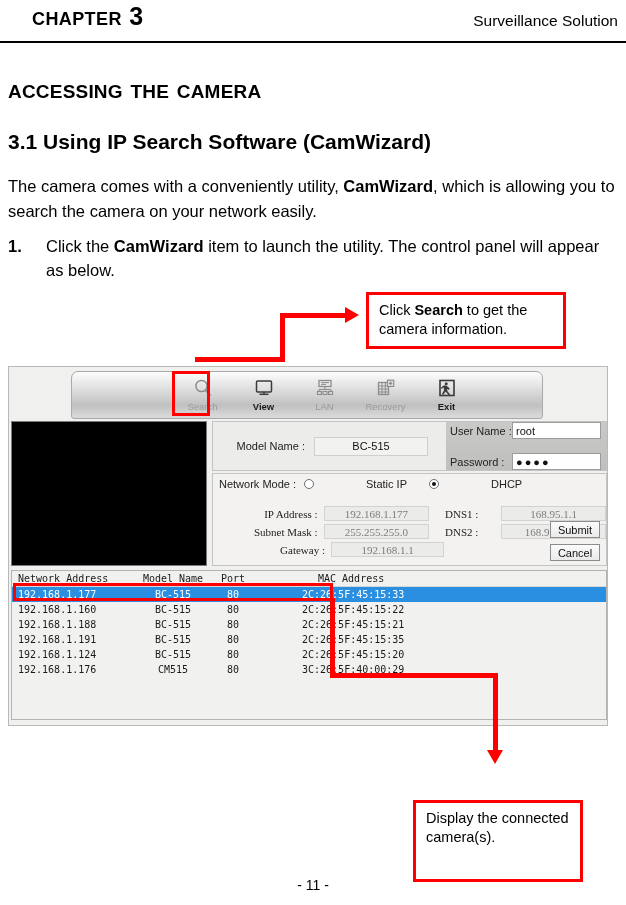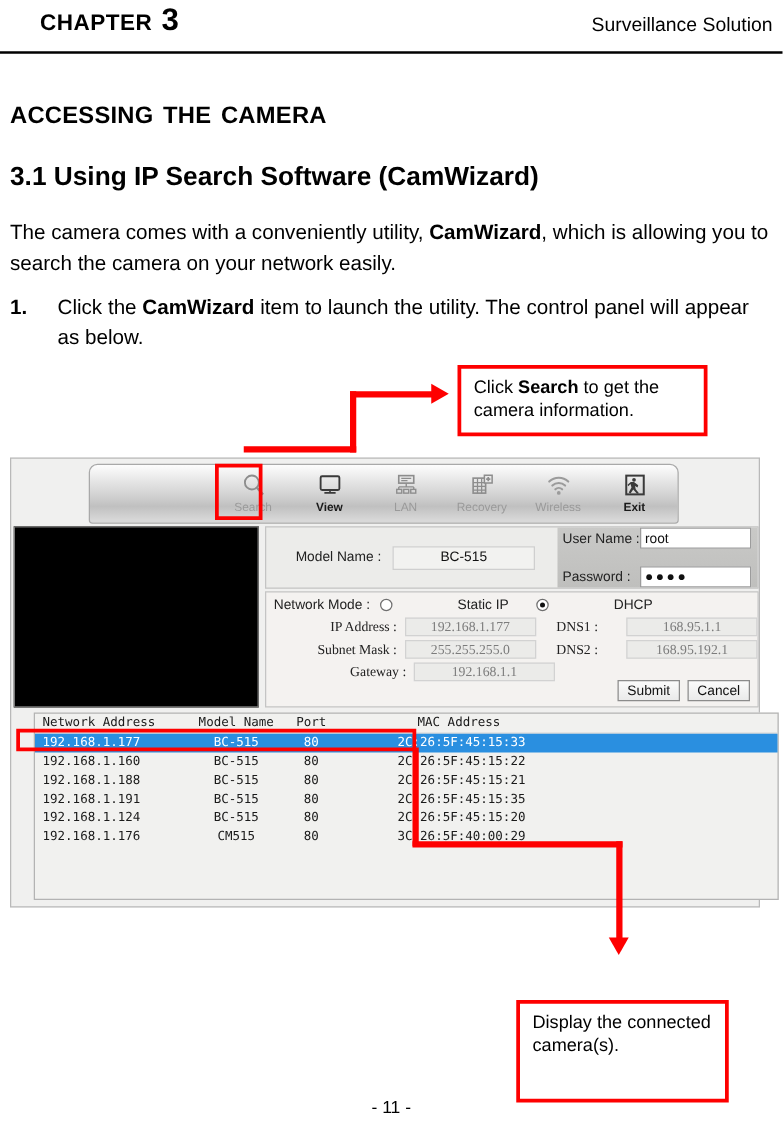--- a/index.html
+++ b/index.html
@@ -236,21 +236,21 @@
   #net-panel {
     position: absolute;
     left: 203px; top: 106px; width: 395px; height: 93px;
     background: #f4f2f0;
     border: 1px solid #c4c4c4;
     box-sizing: border-box;
     padding-top: 4px;
   }
   #netmode-row {
     display: flex; align-items: center;
-    margin-left: 6px; margin-bottom: 4px;
+    margin-left: 6px; margin-bottom: 16px;
   }
   #netmode-row .lbl { margin-right: 8px; }
   .radio-wrap { display: flex; align-items: center; margin-right: 14px; gap: 48px; }
   .radio {
     width: 10px; height: 10px;
     border: 1px solid #6f6f6f;
     border-radius: 50%;
     background: #fff;
     margin-right: 4px;
     position: relative;
@@ -281,42 +281,41 @@
     background: #ebebe9;
     border: 1px solid #d2d2d2;
     font-size: 11px;
     color: #7c7c7c;
     display: flex; align-items: center; justify-content: center;
     box-sizing: border-box;
   }
   #btn-row {
     position: absolute;
     right: 6px; bottom: 4px;
-    display: flex; gap: 6px;
+    display: flex; gap: 6px; flex-direction: column;
   }
   .win-btn {
     width: 50px; height: 17px;
     background: linear-gradient(180deg,#fbfbfb 0%, #eaeaea 100%);
     border: 1px solid #8c8c8c;
     font-size: 11px;
     display: flex; align-items: center; justify-content: center;
     color: #111;
     box-sizing: border-box;
   }
 
   
   #device-list {
     position: absolute;
     left: 2px; top: 203px; width: 596px; height: 150px;
     background: #f1f1ef;
     border: 1px solid #b3b3b3;
     box-sizing: border-box;
     font-family: "DejaVu Sans Mono", monospace;
     font-size: 10px;
-    margin-left: 16px;
   }
   #list-header {
     display: flex;
     height: 15px;
     align-items: center;
     color: #1a1a1a;
     border-bottom: 1px solid #d6d6d6;
   }
   .row { display: flex; height: 15px; align-items: center; color: #1a1a1a; }
   .row.selected { background: #2a8fe0; color: #ffffff; }
@@ -422,31 +421,20 @@
           <line x1="6" y1="4.5" x2="6" y2="16.5" stroke="#8d8d8d" stroke-width="1"></line>
           <line x1="9.3" y1="4.5" x2="9.3" y2="16.5" stroke="#8d8d8d" stroke-width="1"></line>
           <rect x="11.5" y="2.2" width="6.2" height="6.2" fill="#e9e9e9" stroke="#8d8d8d" stroke-width="1.2"></rect>
           <line x1="14.6" y1="3.6" x2="14.6" y2="7" stroke="#8d8d8d" stroke-width="1.4"></line>
           <line x1="12.9" y1="5.3" x2="16.3" y2="5.3" stroke="#8d8d8d" stroke-width="1.4"></line>
         </svg>
       </div>
       <div class="tb-label">Recovery</div>
     </div>
 
-    <div class="tb-item tb-disabled">
-      <div class="tb-glyph">
-        <svg width="20" height="20" viewBox="0 0 20 20">
-          <path d="M2.4 7.2 A11 11 0 0 1 17.6 7.2" fill="none" stroke="#9b9b9b" stroke-width="1.7" stroke-linecap="round"></path>
-          <path d="M4.9 10.4 A7.4 7.4 0 0 1 15.1 10.4" fill="none" stroke="#9b9b9b" stroke-width="1.7" stroke-linecap="round"></path>
-          <path d="M7.3 13.4 A4 4 0 0 1 12.7 13.4" fill="none" stroke="#9b9b9b" stroke-width="1.7" stroke-linecap="round"></path>
-          <circle cx="10" cy="16.3" r="1.5" fill="#9b9b9b"></circle>
-        </svg>
-      </div>
-      <div class="tb-label">Wireless</div>
-    </div>
 
     <div class="tb-item tb-enabled">
       <div class="tb-glyph">
         <svg width="20" height="20" viewBox="0 0 20 20">
           <rect x="3" y="2.5" width="14" height="15" fill="none" stroke="#3a3a3a" stroke-width="1.6"></rect>
           <circle cx="9.2" cy="5.8" r="1.5" fill="#3a3a3a"></circle>
           <path d="M9.2 7.6 L12.6 10.2 L12 12 L10 10.8 L10.6 13.4 L13.2 16.6 L11.6 17 L8.6 13.6 L6.4 16.8 L5 16 L7.2 12 L6.4 9.2 L4.6 11 L4 9.8 L6.6 7.6 Z" fill="#3a3a3a"></path>
         </svg>
       </div>
       <div class="tb-label">Exit</div>

